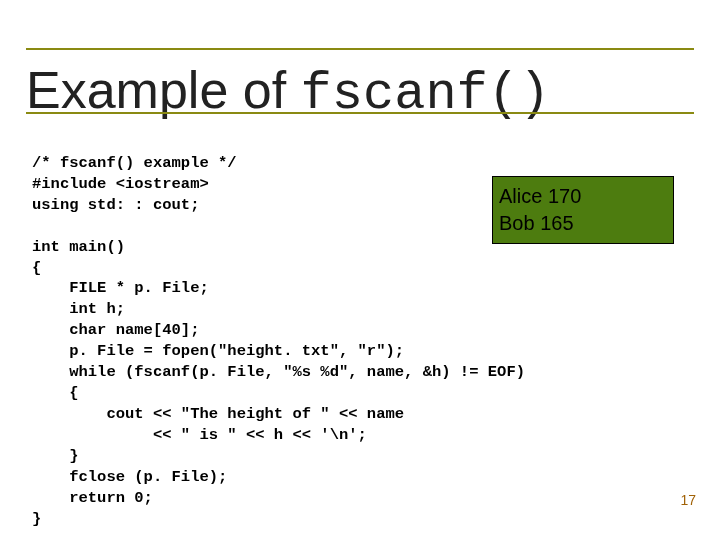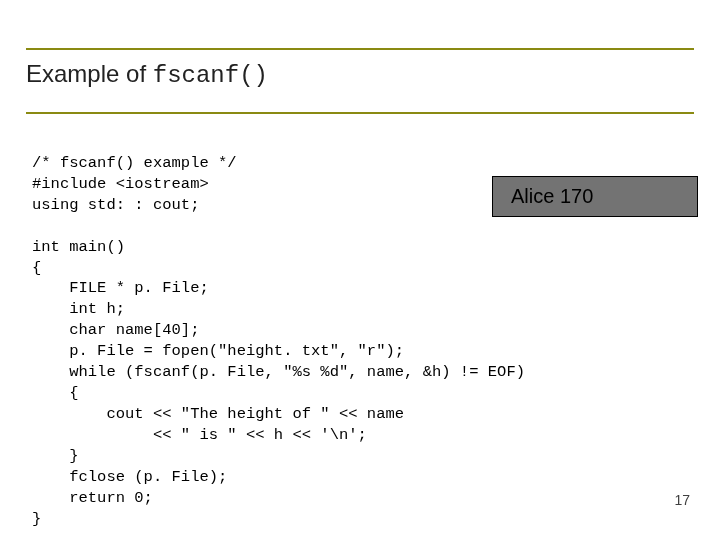--- a/index.html
+++ b/index.html
@@ -17,21 +17,21 @@
     left: 26px;
     right: 26px;
     top: 48px;
     height: 2px;
     background: #8a8a12;
   }
   .title {
     position: absolute;
     left: 26px;
     top: 60px;
-    font-size: 24px;
+    font-size: 52px;
     color: #222;
     font-family: Arial, Helvetica, sans-serif;
   }
   .title .mono {
     font-family: "Courier New", Courier, monospace;
   }
   .under-line {
     position: absolute;
     left: 26px;
     right: 26px;
@@ -41,40 +41,41 @@
   }
   .code {
     position: absolute;
     left: 32px;
     top: 132px;
     font-family: "Courier New", Courier, monospace;
     font-size: 15.5px;
     line-height: 1.35;
     white-space: pre;
     color: #000;
+    font-weight: bold;
   }
   .output-box {
     position: absolute;
     left: 492px;
     top: 176px;
     width: 168px;
     border: 1.5px solid #000;
-    background: #737373;
-    padding: 6px 18px;
+    background: #4d7c0f;
+    padding: 6px 6px;
     font-family: Arial, Helvetica, sans-serif;
     font-size: 20px;
     line-height: 1.35;
     color: #000;
   }
   .slide-num {
     position: absolute;
-    right: 30px;
+    right: 24px;
     bottom: 32px;
     font-size: 14px;
-    color: #404040;
+    color: #a16207;
     font-family: Arial, Helvetica, sans-serif;
     margin-left: 20px;
   }
 </style>
 </head>
 <body>
 
 <div class="top-line"></div>
 
 <div class="title">
@@ -99,15 +100,16 @@
 <span>        cout &lt;&lt; "The height of " &lt;&lt; name</span>
 <span>             &lt;&lt; " is " &lt;&lt; h &lt;&lt; '\n';</span>
 <span>    }</span>
 <span>    fclose (p. File);</span>
 <span>    return 0;</span>
 <span>}</span>
 </div>
 
 <div class="output-box">
   <div>Alice 170</div>
+  <div>Bob 165</div>
 </div>
 
 <div class="slide-num">17</div>
 
 </body></html>

